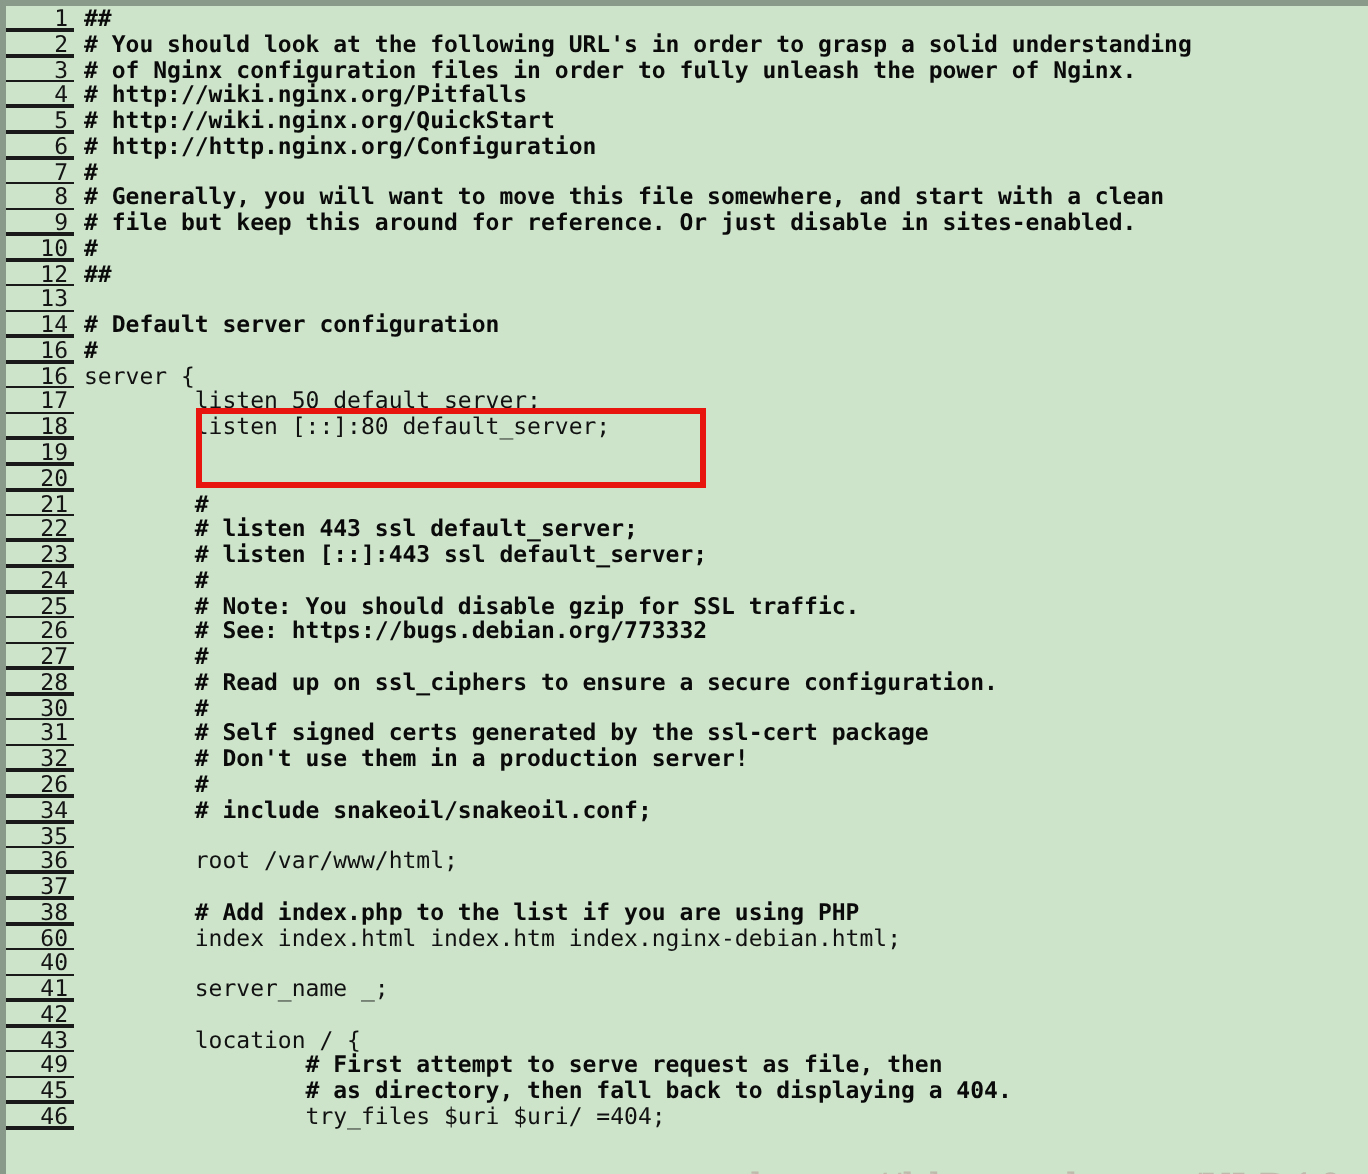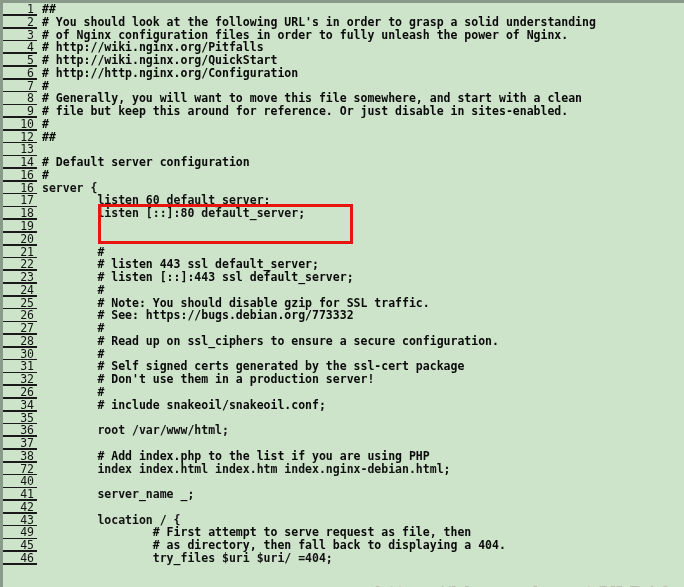--- a/index.html
+++ b/index.html
@@ -76,21 +76,21 @@
     white-space: pre;
     color: #0b0b0b;
   }
 
   .tok-comment {
     color: #0a0a0a;
     font-weight: bold;
   }
   .tok-code {
     color: #111111;
-    font-weight: bold;
+    font-weight: normal;
   }
 
   
   #red-box {
     position: absolute;
     left: 95px;
     top: 201px;
     width: 255px;
     height: 40px;
     border: 3px solid #e8150f;
@@ -128,42 +128,42 @@
       <div class="line"><div class="gutter">6</div><div class="content tok-comment"># http://http.nginx.org/Configuration</div></div>
       <div class="line"><div class="gutter">7</div><div class="content tok-comment">#</div></div>
       <div class="line"><div class="gutter">8</div><div class="content tok-comment"># Generally, you will want to move this file somewhere, and start with a clean</div></div>
       <div class="line"><div class="gutter">9</div><div class="content tok-comment"># file but keep this around for reference. Or just disable in sites-enabled.</div></div>
       <div class="line"><div class="gutter">10</div><div class="content tok-comment">#</div></div>
       <div class="line"><div class="gutter">12</div><div class="content tok-comment">##</div></div>
       <div class="line"><div class="gutter">13</div><div class="content tok-code"></div></div>
       <div class="line"><div class="gutter">14</div><div class="content tok-comment"># Default server configuration</div></div>
       <div class="line"><div class="gutter">16</div><div class="content tok-comment">#</div></div>
       <div class="line"><div class="gutter">16</div><div class="content tok-code">server {</div></div>
-      <div class="line"><div class="gutter">17</div><div class="content tok-code">        listen 60 default_server;</div></div>
+      <div class="line"><div class="gutter">17</div><div class="content tok-code">        listen 50 default_server;</div></div>
       <div class="line"><div class="gutter">18</div><div class="content tok-code">        listen [::]:80 default_server;</div></div>
       <div class="line"><div class="gutter">19</div><div class="content tok-code"></div></div>
       <div class="line"><div class="gutter">20</div></div>
       <div class="line"><div class="gutter">21</div><div class="content tok-comment">        #</div></div>
       <div class="line"><div class="gutter">22</div><div class="content tok-comment">        # listen 443 ssl default_server;</div></div>
       <div class="line"><div class="gutter">23</div><div class="content tok-comment">        # listen [::]:443 ssl default_server;</div></div>
       <div class="line"><div class="gutter">24</div><div class="content tok-comment">        #</div></div>
       <div class="line"><div class="gutter">25</div><div class="content tok-comment">        # Note: You should disable gzip for SSL traffic.</div></div>
       <div class="line"><div class="gutter">26</div><div class="content tok-comment">        # See: https://bugs.debian.org/773332</div></div>
       <div class="line"><div class="gutter">27</div><div class="content tok-comment">        #</div></div>
       <div class="line"><div class="gutter">28</div><div class="content tok-comment">        # Read up on ssl_ciphers to ensure a secure configuration.</div></div>
       <div class="line"><div class="gutter">30</div><div class="content tok-comment">        #</div></div>
       <div class="line"><div class="gutter">31</div><div class="content tok-comment">        # Self signed certs generated by the ssl-cert package</div></div>
       <div class="line"><div class="gutter">32</div><div class="content tok-comment">        # Don't use them in a production server!</div></div>
       <div class="line"><div class="gutter">26</div><div class="content tok-comment">        #</div></div>
       <div class="line"><div class="gutter">34</div><div class="content tok-comment">        # include snakeoil/snakeoil.conf;</div></div>
       <div class="line"><div class="gutter">35</div><div class="content tok-code"></div></div>
       <div class="line"><div class="gutter">36</div><div class="content tok-code">        root /var/www/html;</div></div>
       <div class="line"><div class="gutter">37</div><div class="content tok-code"></div></div>
       <div class="line"><div class="gutter">38</div><div class="content tok-comment">        # Add index.php to the list if you are using PHP</div></div>
-      <div class="line"><div class="gutter">72</div><div class="content tok-code">        index index.html index.htm index.nginx-debian.html;</div></div>
+      <div class="line"><div class="gutter">60</div><div class="content tok-code">        index index.html index.htm index.nginx-debian.html;</div></div>
       <div class="line"><div class="gutter">40</div><div class="content tok-code"></div></div>
       <div class="line"><div class="gutter">41</div><div class="content tok-code">        server_name _;</div></div>
       <div class="line"><div class="gutter">42</div><div class="content tok-code"></div></div>
       <div class="line"><div class="gutter">43</div><div class="content tok-code">        location / {</div></div>
       <div class="line"><div class="gutter">49</div><div class="content tok-comment">                # First attempt to serve request as file, then</div></div>
       <div class="line"><div class="gutter">45</div><div class="content tok-comment">                # as directory, then fall back to displaying a 404.</div></div>
       <div class="line"><div class="gutter">46</div><div class="content tok-code">                try_files $uri $uri/ =404;</div></div>
     </div>
 
   <div id="red-box"></div>

